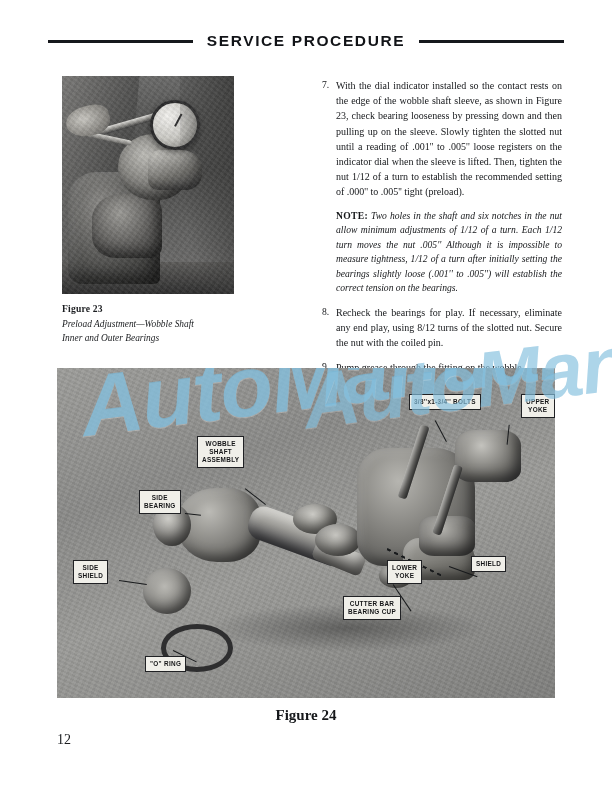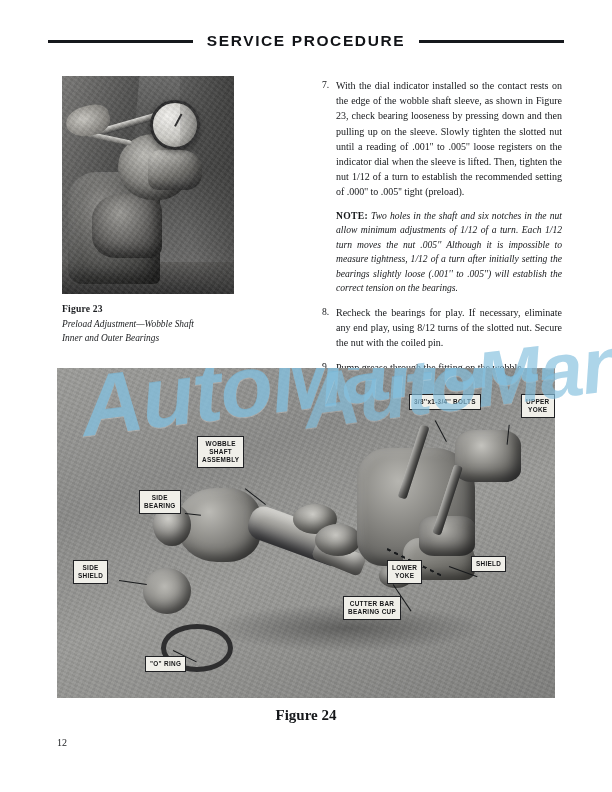--- a/index.html
+++ b/index.html
@@ -413,21 +413,21 @@
     font-size: 9.4px;
     display: block;
     margin-top: 2px;
   }
 
   .pagenum {
     position: absolute;
     left: 57px;
     bottom: 44px;
     font-family: "Liberation Serif", serif;
-    font-size: 10px;
+    font-size: 14px;
     color: #1a1c1f;
   }
 </style>
 </head>
 <body>
 
 <div class="page">
 
   <div class="header">
     <div class="rule left"></div>

